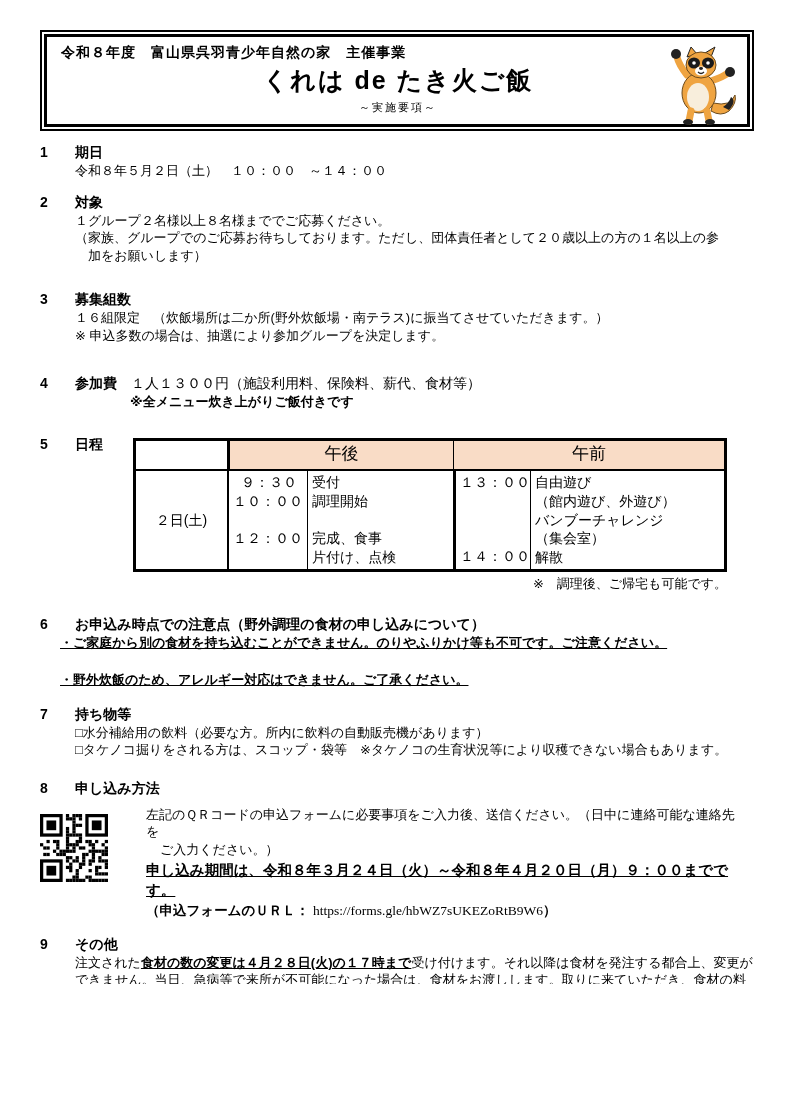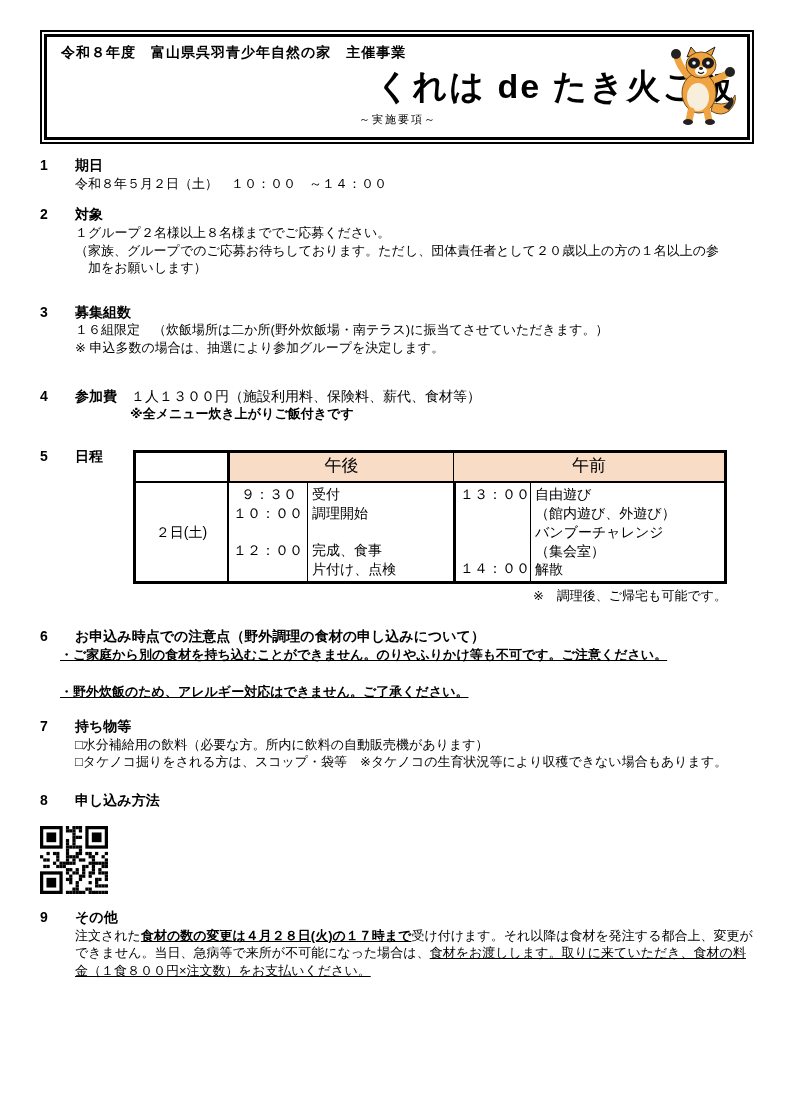--- a/index.html
+++ b/index.html
@@ -8,21 +8,21 @@
     width:786px; height:984px; background:#ffffff; color:#000;
     font-family:"Liberation Sans","DejaVu Sans",sans-serif;
     font-size:13px; line-height:1.35; position:relative;
     padding:30px 34px 4px 40px; overflow:hidden;
   }
 
   
   .hdr-outer { border:2px solid #000; padding:2px; width:714px; }
   .hdr-inner { border:3px solid #000; padding:6px 12px 10px 14px; position:relative; min-height:88px; }
   .hdr-top { font-size:14px; font-weight:bold; letter-spacing:1px; }
-  .hdr-title { text-align:right; font-size:34px; font-weight:bold; margin-top:2px; letter-spacing:2px; }
+  .hdr-title { text-align:center; font-size:25px; font-weight:bold; margin-top:2px; letter-spacing:2px; }
   .hdr-sub { text-align:center; font-size:11px; margin-top:2px; letter-spacing:2px; }
   .mascot { position:absolute; right:10px; top:4px; width:72px; height:84px; }
 
   
   .sec { margin-top:0; }
   .sec-head { display:flex; font-weight:bold; font-size:14px; }
   .sec-num { width:35px; flex:none; }
   .sec-body { padding-left:35px; }
   .inline-head { display:flex; font-size:14px; }
   .inline-head .sec-title { font-weight:bold; margin-right:14px; }
@@ -361,20 +361,29 @@
             <rect x="4" y="4" width="20" height="20" fill="#fff"></rect>
             <rect x="8" y="8" width="12" height="12" fill="#000"></rect>
             <rect x="56" y="0" width="28" height="28"></rect>
             <rect x="60" y="4" width="20" height="20" fill="#fff"></rect>
             <rect x="64" y="8" width="12" height="12" fill="#000"></rect>
             <rect x="0" y="56" width="28" height="28"></rect>
             <rect x="4" y="60" width="20" height="20" fill="#fff"></rect>
             <rect x="8" y="64" width="12" height="12" fill="#000"></rect>
           </svg>
         </div>
+      <div class="apply-text">
+        <div>左記のＱＲコードの申込フォームに必要事項をご入力後、送信ください。（日中に連絡可能な連絡先を</div>
+        <div style="padding-left:14px;">ご入力ください。）</div>
+        <div class="bu apply-period">申し込み期間は、令和８年３月２４日（火）～令和８年４月２０日（月）９：００までです。</div>
+        <div class="url-line">
+          <span class="bold">（申込フォームのＵＲＬ：</span>
+          <span class="serif">https://forms.gle/hbWZ7sUKEZoRtB9W6</span><span class="bold">）</span>
+        </div>
+      </div>
     </div>
   </div>
 
   <div class="sec" style="margin-top:14px;">
     <div class="sec-head">
       <span class="sec-num">9</span>
       <span class="sec-title">その他</span>
     </div>
     <div class="sec-body" style="width:716px;">
       <div><span>注文された</span><span class="bu">食材の数の変更は４月２８日(火)の１７時まで</span><span>受け付けます。それ以降は食材を発注する都合上、変更ができません。当日、急病等で来所が不可能になった場合は、</span><span class="u">食材をお渡しします。取りに来ていただき、食材の料金（１食８００円×注文数）をお支払いください。</span></div>

